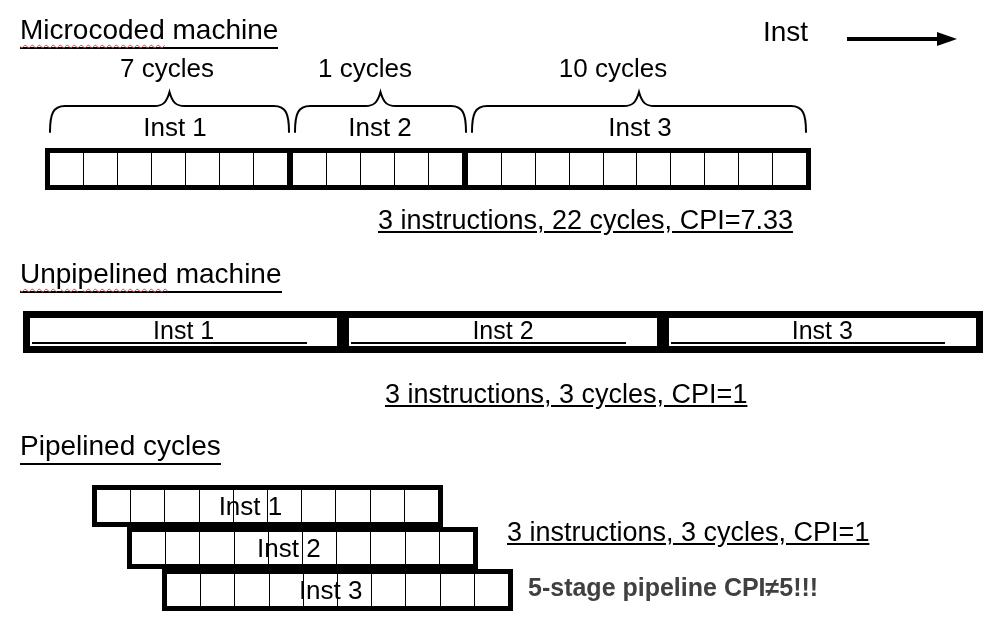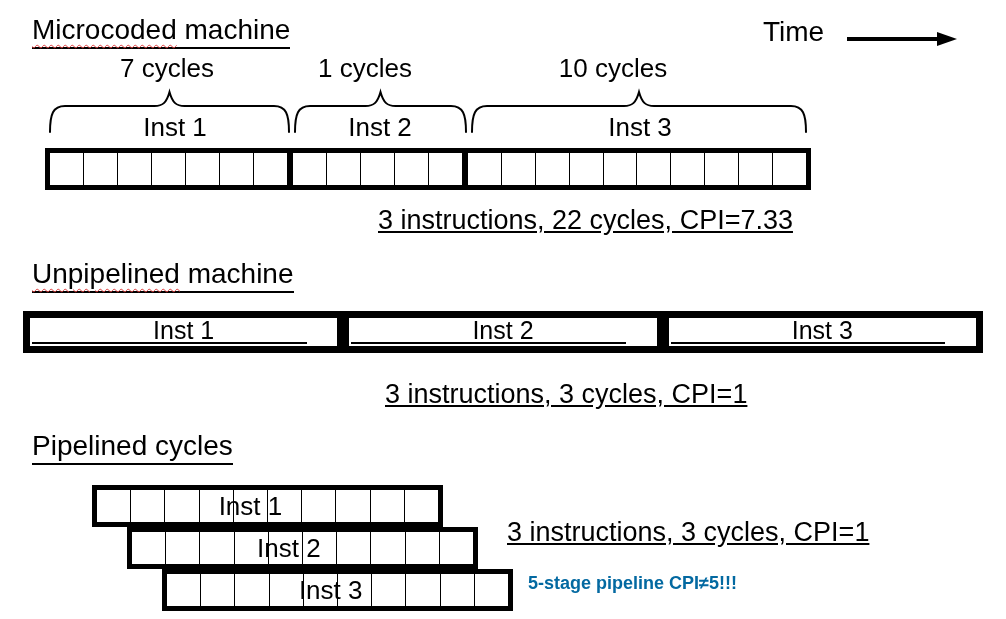--- a/index.html
+++ b/index.html
@@ -2,32 +2,32 @@
 <html><head>
 <meta charset="utf-8">
 <style>
   html,body{margin:0;padding:0;background:#fff;}
   .stage{
     position:relative;width:1006px;height:619px;background:#ffffff;
     font-family:"Liberation Sans",sans-serif;color:#000;overflow:hidden;
   }
   .sec-title{
     position:absolute;font-size:28px;line-height:1.15;white-space:nowrap;
-    border-bottom:2px solid #000;padding-bottom:1px;margin-left:12px;
+    border-bottom:2px solid #000;padding-bottom:1px;
   }
   .flag{
     text-decoration-line:underline;text-decoration-style:wavy;
     text-decoration-color:#e04040;text-decoration-thickness:1px;
     text-underline-offset:5px;
   }
   .time-label{position:absolute;left:763px;top:16px;font-size:28px;}
   .time-arrow{position:absolute;left:845px;top:30px;}
   .lbl{position:absolute;font-size:26px;white-space:nowrap;transform:translateX(-50%);text-align:right;}
   .caption{position:absolute;font-size:27px;white-space:nowrap;text-decoration:underline;}
-  .alert{position:absolute;font-size:18px;font-weight:bold;color:#0369a1;white-space:nowrap;}
+  .alert{position:absolute;font-size:25px;font-weight:bold;color:#404040;white-space:nowrap;}
   .braces{position:absolute;left:45px;top:86px;}
   .braces path{fill:none;stroke:#000;stroke-width:2;stroke-linecap:round;}
 
   
   #microcoded-bar{
     position:absolute;left:45px;top:148px;width:766px;height:42px;
     border:5px solid #000;background:#fff;display:flex;box-sizing:border-box;
   }
   .cellgroup{display:flex;border-right:6px solid #000;flex-basis:0;min-width:0;}
   .cellgroup:last-child{border-right:none;}
@@ -59,21 +59,21 @@
 </style>
 </head>
 <body>
 
 <div class="stage">
 
   <div class="sec-title" style="left:20px;top:14px">
     <span class="flag">Microcoded</span><span> machine</span>
   </div>
 
-  <div class="time-label">Time</div>
+  <div class="time-label">Inst</div>
   <svg class="time-arrow" width="115" height="18" viewBox="0 0 115 18">
     <line x1="2" y1="9" x2="92" y2="9" stroke="#000" stroke-width="4"></line>
     <polygon points="92,2 112,9 92,16" fill="#000"></polygon>
   </svg>
 
   <div class="lbl" style="left:167px;top:53px">7 cycles</div>
   <div class="lbl" style="left:365px;top:53px">1 cycles</div>
   <div class="lbl" style="left:613px;top:53px">10 cycles</div>
 
   <svg id="braces" class="braces" width="766" height="50" viewBox="0 0 766 50">

